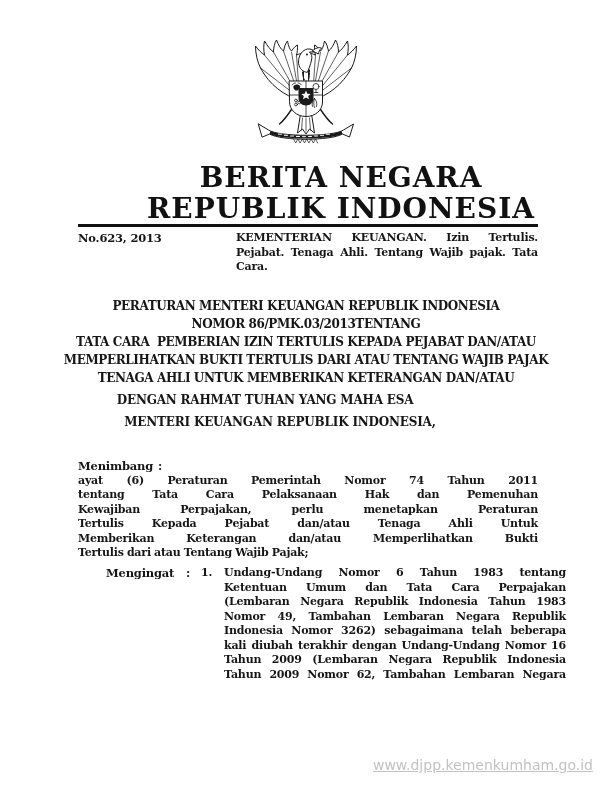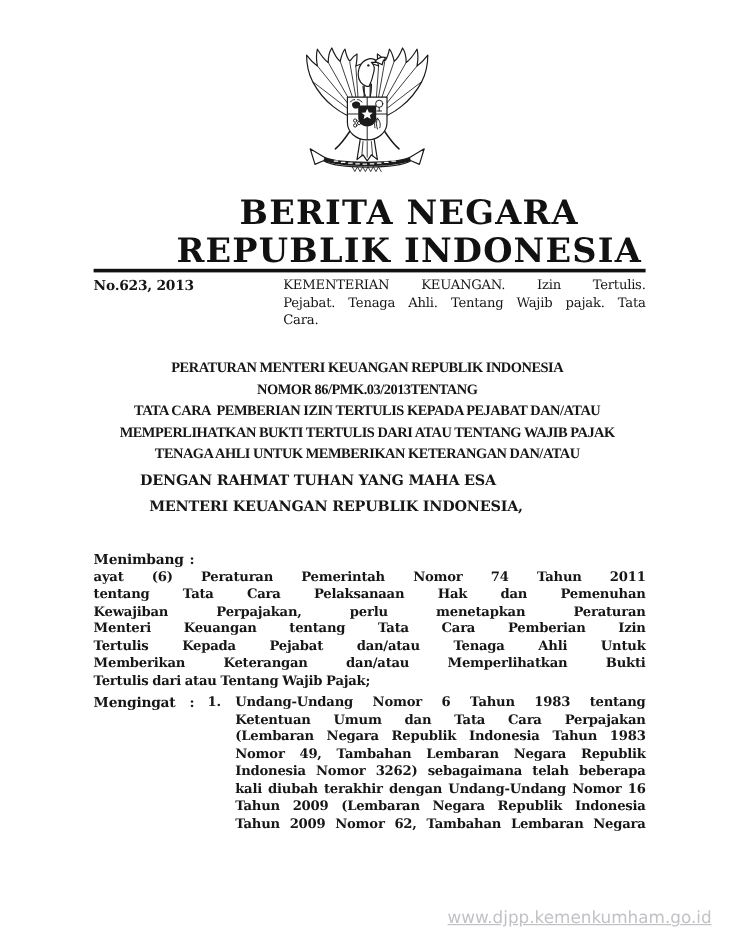--- a/index.html
+++ b/index.html
@@ -30,59 +30,59 @@
   }
   .rule { top: 224px; left: 78px; width: 460px; height: 3px; background: #111111; }
 
   
   .gazette-number {
     top: 231px; left: 78px;
     font-weight: bold; font-size: 11.5px; letter-spacing: -0.2px;
   }
   .subject-block {
     top: 231px; left: 236px; width: 302px;
-    font-weight: normal; font-size: 11px; line-height: 14.6px;
+    font-weight: bold; font-size: 11px; line-height: 14.6px;
     letter-spacing: -0.2px; word-spacing: -0.5px;
   }
 
   
   .doc-title {
     top: 297px; left: 26px; width: 560px;
     font-weight: bold; font-size: 12px; line-height: 18px;
     letter-spacing: -0.4px;
   }
   .invocation, .authority {
     left: 0; width: 530px; text-align: center;
     font-weight: bold; font-size: 12px; letter-spacing: -0.2px;
   }
   .invocation { top: 393px; }
   .authority  { top: 415px; padding-left: 15px; }
 
   
   .section { left: 78px; width: 460px; display: flex; }
   .section-menimbang { top: 459px; flex-direction: column; }
-  .section-mengingat { top: 578px; }
+  .section-mengingat { top: 566px; margin-left: 28px; }
   .section-label {
     width: 84px; flex: none; display: flex; justify-content: space-between;
     font-weight: bold; font-size: 11.5px; line-height: 14.5px; letter-spacing: -0.2px;
   }
   .section-gap { width: 11px; flex: none; }
   .section-body {
     flex: 1;
     font-weight: bold; font-size: 11px; line-height: 14.5px;
     letter-spacing: -0.2px; word-spacing: -0.5px;
   }
   .list-item { display: flex; }
   .list-number { width: 23px; flex: none; font-weight: bold; font-size: 11px; line-height: 14.5px; }
   .list-text { flex: 1; }
 
   
   .jline { text-align: justify; text-align-last: justify; }
   .jline.last { text-align: left; text-align-last: left; }
-  .cline { text-align: center; white-space: pre-wrap; font-family: Liberation Serif, serif; }
+  .cline { text-align: center; white-space: pre-wrap; }
 
   
   .footer-watermark {
     top: 757px; right: 19px;
     font-family: "DejaVu Sans", sans-serif;
     font-size: 14px;
     color: #c2c2c6;
     text-decoration: underline;
     text-decoration-color: #c2c2c6;
   }
@@ -169,21 +169,20 @@
   <div class="abs section section-menimbang">
     <div class="section-label">
       <span>Menimbang</span>
       <span>:</span>
     </div>
     <div class="section-gap"></div>
     <div class="section-body">
         <div class="jline">ayat (6) Peraturan Pemerintah Nomor 74 Tahun 2011</div>
         <div class="jline">tentang Tata Cara Pelaksanaan Hak dan Pemenuhan</div>
         <div class="jline">Kewajiban Perpajakan, perlu menetapkan Peraturan</div>
-        <div class="jline">Menteri Keuangan tentang Tata Cara  Pemberian Izin</div>
         <div class="jline">Tertulis Kepada Pejabat dan/atau Tenaga Ahli Untuk</div>
         <div class="jline">Memberikan Keterangan dan/atau Memperlihatkan Bukti</div>
         <div class="jline last">Tertulis dari atau Tentang Wajib Pajak;</div>
       </div>
   </div>
 
   <div class="abs section section-mengingat">
     <div class="section-label">
       <span>Mengingat</span>
       <span>:</span>

